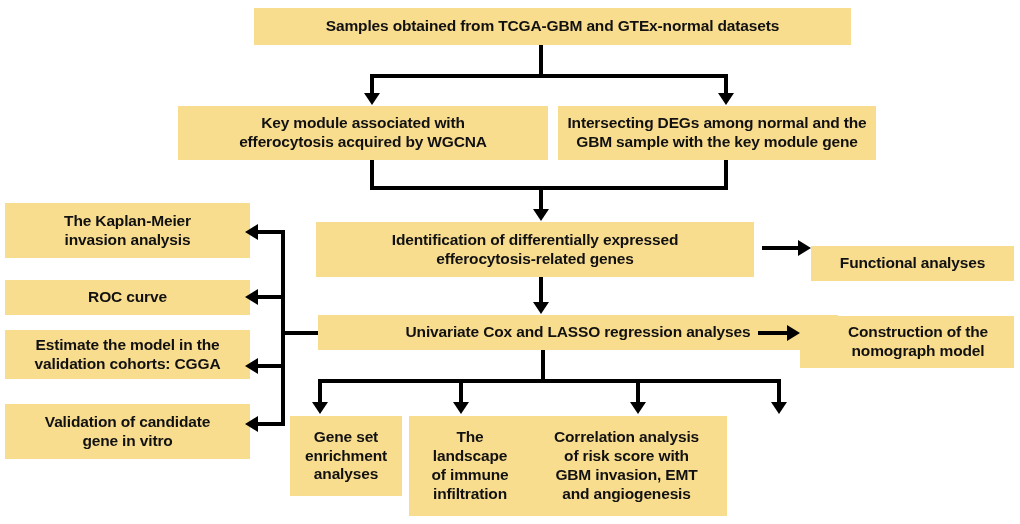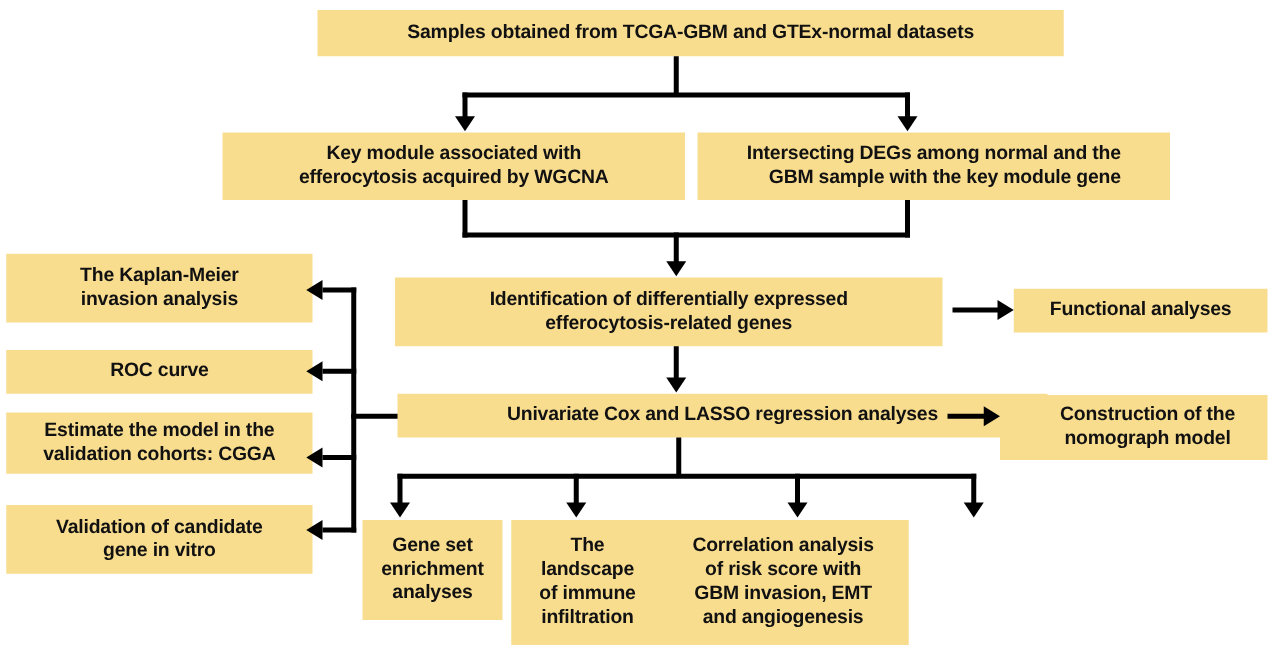--- a/index.html
+++ b/index.html
@@ -55,33 +55,33 @@
 
   <div class="line v" style="left:539px;top:45px;width:4px;height:32px;"></div>
   <div class="line h" style="left:370px;top:74px;width:358px;height:4px;"></div>
   <div class="line v" style="left:370px;top:74px;width:4px;height:20px;"></div>
   <div class="line v" style="left:724px;top:74px;width:4px;height:20px;"></div>
   <div class="arrow arrow-down" style="left:364px;top:93px;"></div>
   <div class="arrow arrow-down" style="left:718px;top:93px;"></div>
 
   <div class="box" style="left:178px;top:106px;width:370px;height:54px;">Key module associated with
 efferocytosis acquired by WGCNA</div>
-  <div class="box" style="left:558px;top:106px;width:378px;height:54px;text-align:right;">Intersecting DEGs among normal and the
+  <div class="box" style="left:558px;top:106px;width:318px;height:54px;">Intersecting DEGs among normal and the
 GBM sample with the key module gene</div>
 
   <div class="line v" style="left:370px;top:160px;width:4px;height:30px;"></div>
   <div class="line v" style="left:724px;top:160px;width:4px;height:30px;"></div>
   <div class="line h" style="left:370px;top:186px;width:358px;height:4px;"></div>
   <div class="line v" style="left:539px;top:186px;width:4px;height:24px;"></div>
   <div class="arrow arrow-down" style="left:533px;top:209px;"></div>
 
   <div class="box" style="left:316px;top:222px;width:438px;height:55px;">Identification  of differentially expressed
 efferocytosis-related genes</div>
 
-  <div class="box" style="left:811px;top:231px;width:203px;height:35px;">Functional  analyses</div>
+  <div class="box" style="left:811px;top:246px;width:203px;height:35px;">Functional  analyses</div>
   <div class="line h" style="left:762px;top:246px;width:39px;height:4px;"></div>
   <div class="arrow arrow-right" style="left:798px;top:240px;"></div>
 
   <div class="line v" style="left:539px;top:277px;width:4px;height:26px;"></div>
   <div class="arrow arrow-down" style="left:533px;top:302px;"></div>
 
   <div class="box" style="left:5px;top:203px;width:245px;height:55px;">The Kaplan-Meier
 invasion analysis</div>
   <div class="box" style="left:5px;top:280px;width:245px;height:35px;">ROC curve</div>
   <div class="box" style="left:5px;top:330px;width:245px;height:49px;">Estimate the model in the

